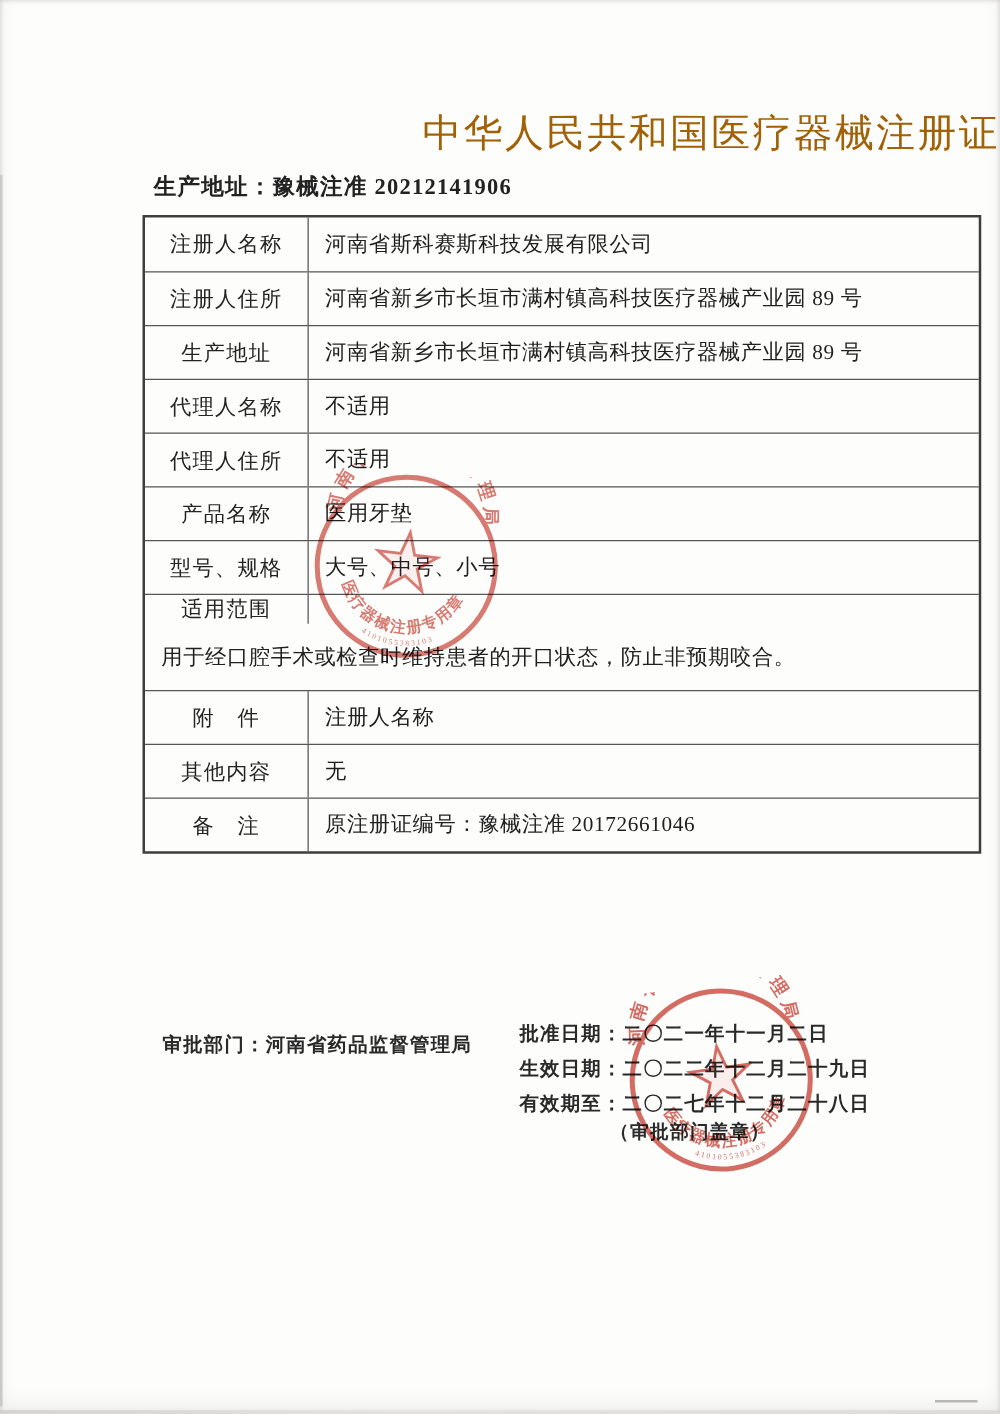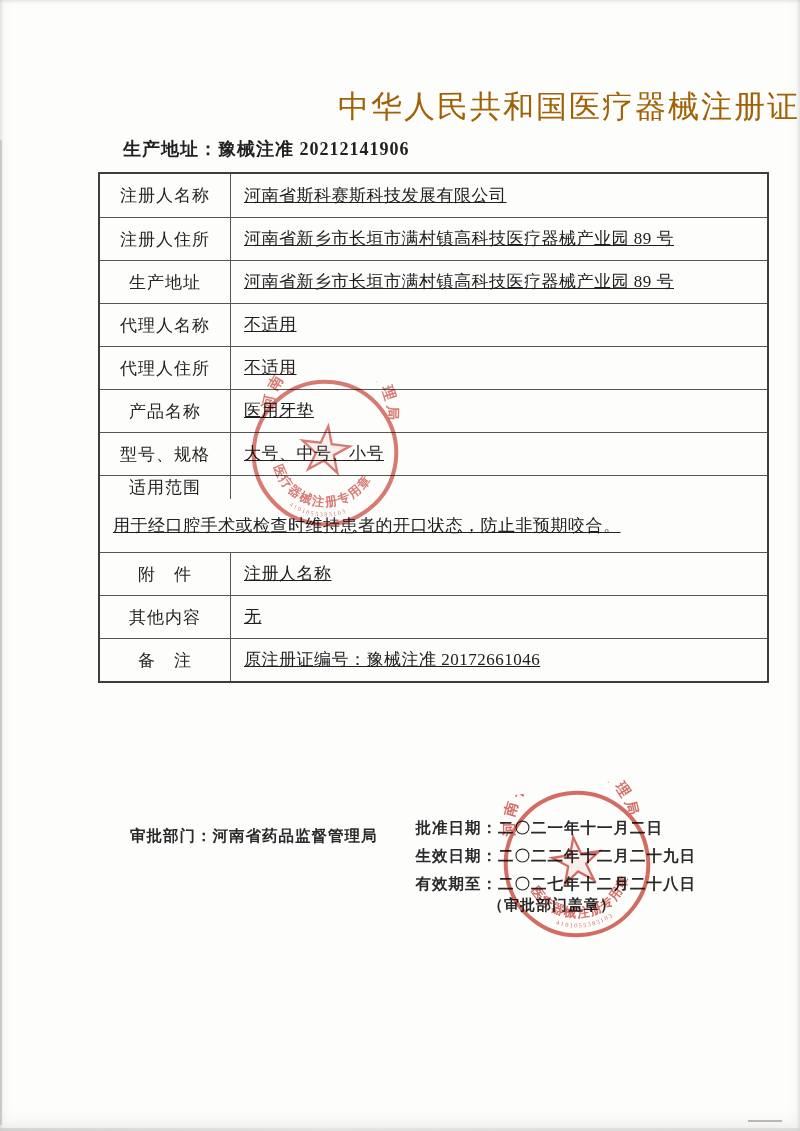--- a/index.html
+++ b/index.html
@@ -19,33 +19,33 @@
   .title{
     position:absolute;left:0;top:86px;width:100%;text-align:right;
     font-size:31px;font-weight:normal;letter-spacing:2px;color:#a16207;
   }
   .cert-line{
     position:absolute;left:123px;top:137px;font-size:18px;font-weight:bold;
     color:#222;letter-spacing:1px;
   }
 
   .table{
-    position:absolute;left:98px;top:172px;width:671px;
+    position:absolute;left:114px;top:172px;width:671px;
     border:2px solid #3e3e3e;box-sizing:border-box;background:rgba(255,255,255,0);
   }
   .row{display:flex;height:43px;border-top:1px solid #565656;box-sizing:border-box;}
   .row:first-child{border-top:none;}
   .row.tall{height:142px;}
   .row.med{height:77px;flex-direction:column;}
   .cell{display:flex;align-items:center;box-sizing:border-box;font-size:17px;}
   .cell.label{
     width:131px;justify-content:center;border-right:1px solid #565656;
     letter-spacing:1px;color:#242424;text-align:center;flex-shrink:0;
   }
-  .cell.value{flex:1;padding:4px 8px 4px 13px;color:#202020;letter-spacing:.5px;line-height:32px;text-decoration:underline;}
+  .cell.value{flex:1;padding:4px 8px 4px 13px;color:#202020;letter-spacing:.5px;line-height:32px;}
   .row.nowrap .cell.value{white-space:nowrap;}
 
   .dept-line{position:absolute;left:130px;top:826px;font-size:15.5px;font-weight:bold;letter-spacing:1px;color:#2a2a2a;}
   .dates{position:absolute;right:104px;top:814px;text-align:left;font-size:15.5px;font-weight:bold;color:#2a2a2a;}
   .dates .dline{height:28px;line-height:28px;letter-spacing:1px;}
   .seal-note{position:absolute;left:462px;top:896px;width:180px;text-align:center;font-size:15px;font-weight:bold;letter-spacing:1px;color:#2a2a2a;}
 
   .stamp{position:absolute;mix-blend-mode:multiply;pointer-events:none;}
   .stamp.s1{left:248px;top:376px;width:154px;height:154px;opacity:.8;transform:rotate(7deg);}
   .stamp.s2{left:500px;top:787px;width:154px;height:154px;opacity:.88;transform:rotate(-8deg);}

